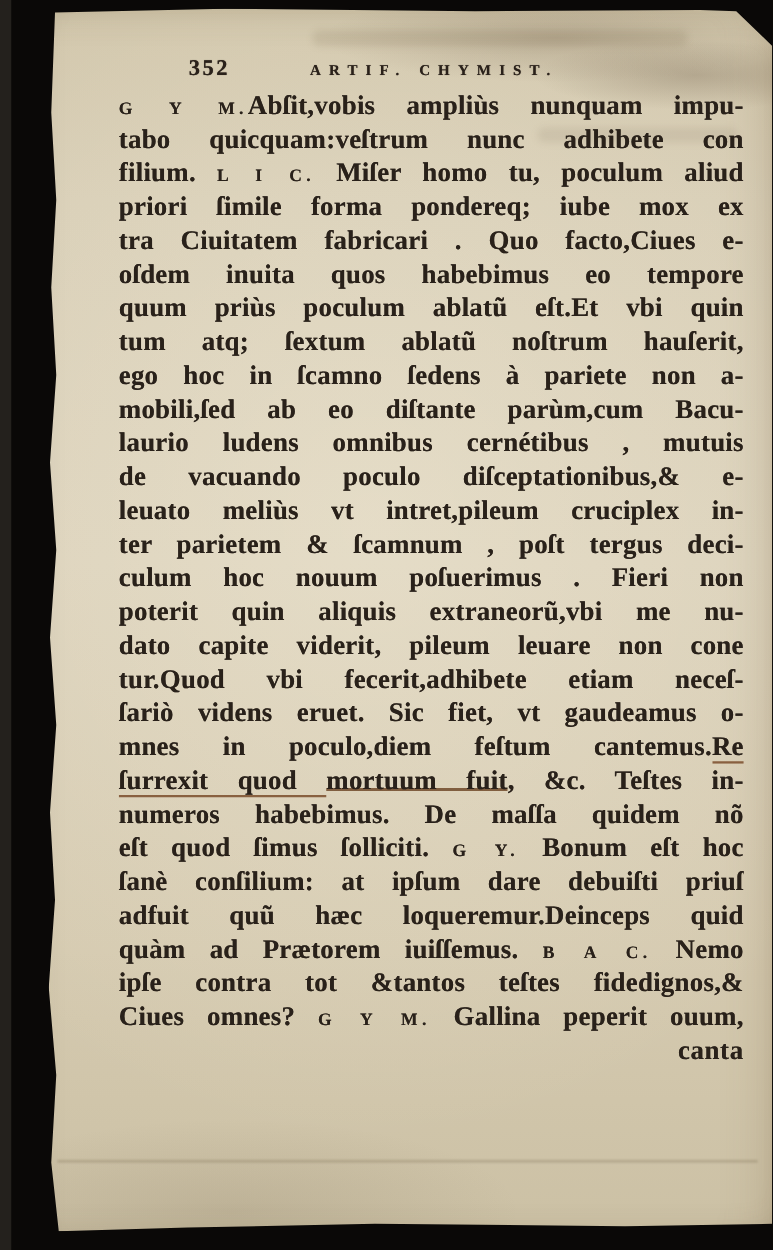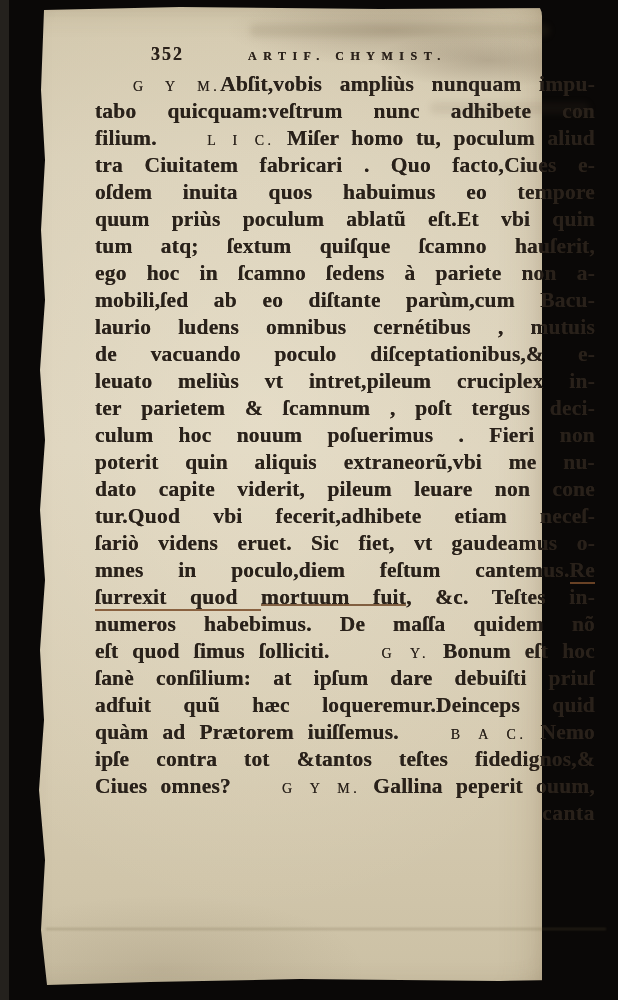--- a/index.html
+++ b/index.html
@@ -6,21 +6,21 @@
   body{
     width:618px;height:1000px;position:relative;overflow:hidden;
     background:#0a0807;
     font-family:"Liberation Serif","DejaVu Serif",serif;
   }
   .scan-edge-strip{
     position:absolute;left:0;top:0;width:9px;height:1000px;
     background:#24211d;
   }
   .paper{
-    position:absolute;left:0;top:0;width:542px;height:1000px;
+    position:absolute;left:0;top:0;width:618px;height:1000px;
     background:
       radial-gradient(42% 5% at 72% 3%, rgba(92,72,50,.22), transparent 72%),
       radial-gradient(30% 4% at 90% 6%, rgba(80,62,42,.25), transparent 70%),
       radial-gradient(120% 80% at 48% 42%, rgba(255,250,233,.28), transparent 62%),
       radial-gradient(50% 10% at 30% 97%, rgba(95,80,58,.14), transparent 75%),
       linear-gradient(to bottom, #d2c7ac 0%, #d8ceb6 16%, #dbd1ba 45%, #d5cab0 76%, #cbc0a4 100%);
     box-shadow:
       inset 44px 0 34px -30px rgba(62,50,38,.45),
       inset -26px 0 40px -26px rgba(120,96,62,.30),
       inset 0 30px 30px -24px rgba(110,90,60,.25),
@@ -63,21 +63,21 @@
     position:absolute;left:95px;top:71px;width:500px;
     color:#29211a;font-size:21.5px;font-weight:bold;
     text-shadow:0 0 .5px rgba(41,33,26,.75);
   }
   .line{
     height:27px;line-height:27px;overflow:hidden;
     text-align:justify;text-align-last:justify;
     letter-spacing:.2px;
   }
   .speaker{
-    font-size:14px;font-weight:normal;letter-spacing:3.5px;margin-left:38px;
+    font-size:14px;font-weight:bold;letter-spacing:3.5px;
   }
   .ink-u{
     border-bottom:2px solid rgba(122,76,42,.85);
   }
   .ink-s{
     background:linear-gradient(to top, transparent 3px, rgba(112,74,42,.85) 3px, rgba(112,74,42,.85) 5.5px, transparent 5.5px);
   }
   .catchword-line{
     height:27px;line-height:27px;text-align:left;text-align-last:right;
     letter-spacing:.5px;
@@ -96,24 +96,25 @@
   <div class="header-row">
     <span class="page-number">352</span>
     <span class="running-title">ARTIF. CHYMIST.</span>
   </div>
 
   <div class="text-block">
 
     <div class="line"><span class="speaker">G Y M.</span><span>Abſit,vobis ampliùs nunquam impu-</span></div>
       <div class="line"><span>tabo quicquam:veſtrum nunc adhibete con</span></div>
       <div class="line"><span>filium. </span><span class="speaker">L I C.</span><span> Miſer homo tu, poculum aliud</span></div>
+      <div class="line"><span>priori ſimile forma pondereq; iube mox ex</span></div>
       <div class="line"><span>tra Ciuitatem fabricari . Quo facto,Ciues e-</span></div>
-      <div class="line"><span>oſdem inuita quos habuimus eo tempore</span></div>
+      <div class="line"><span>oſdem inuita quos habebimus eo tempore</span></div>
       <div class="line"><span>quum priùs poculum ablatũ eſt.Et vbi quin</span></div>
-      <div class="line"><span>tum atq; ſextum quiſque ſcamno hauſerit,</span></div>
+      <div class="line"><span>tum atq; ſextum ablatũ noſtrum hauſerit,</span></div>
       <div class="line"><span>ego hoc in ſcamno ſedens à pariete non a-</span></div>
       <div class="line"><span>mobili,ſed ab eo diſtante parùm,cum Bacu-</span></div>
       <div class="line"><span>laurio ludens omnibus cernétibus , mutuis</span></div>
       <div class="line"><span>de vacuando poculo diſceptationibus,&amp; e-</span></div>
       <div class="line"><span>leuato meliùs vt intret,pileum cruciplex in-</span></div>
       <div class="line"><span>ter parietem &amp; ſcamnum , poſt tergus deci-</span></div>
       <div class="line"><span>culum hoc nouum poſuerimus . Fieri non</span></div>
       <div class="line"><span>poterit quin aliquis extraneorũ,vbi me nu-</span></div>
       <div class="line"><span>dato capite viderit, pileum leuare non cone</span></div>
       <div class="line"><span>tur.Quod vbi fecerit,adhibete etiam neceſ-</span></div>

